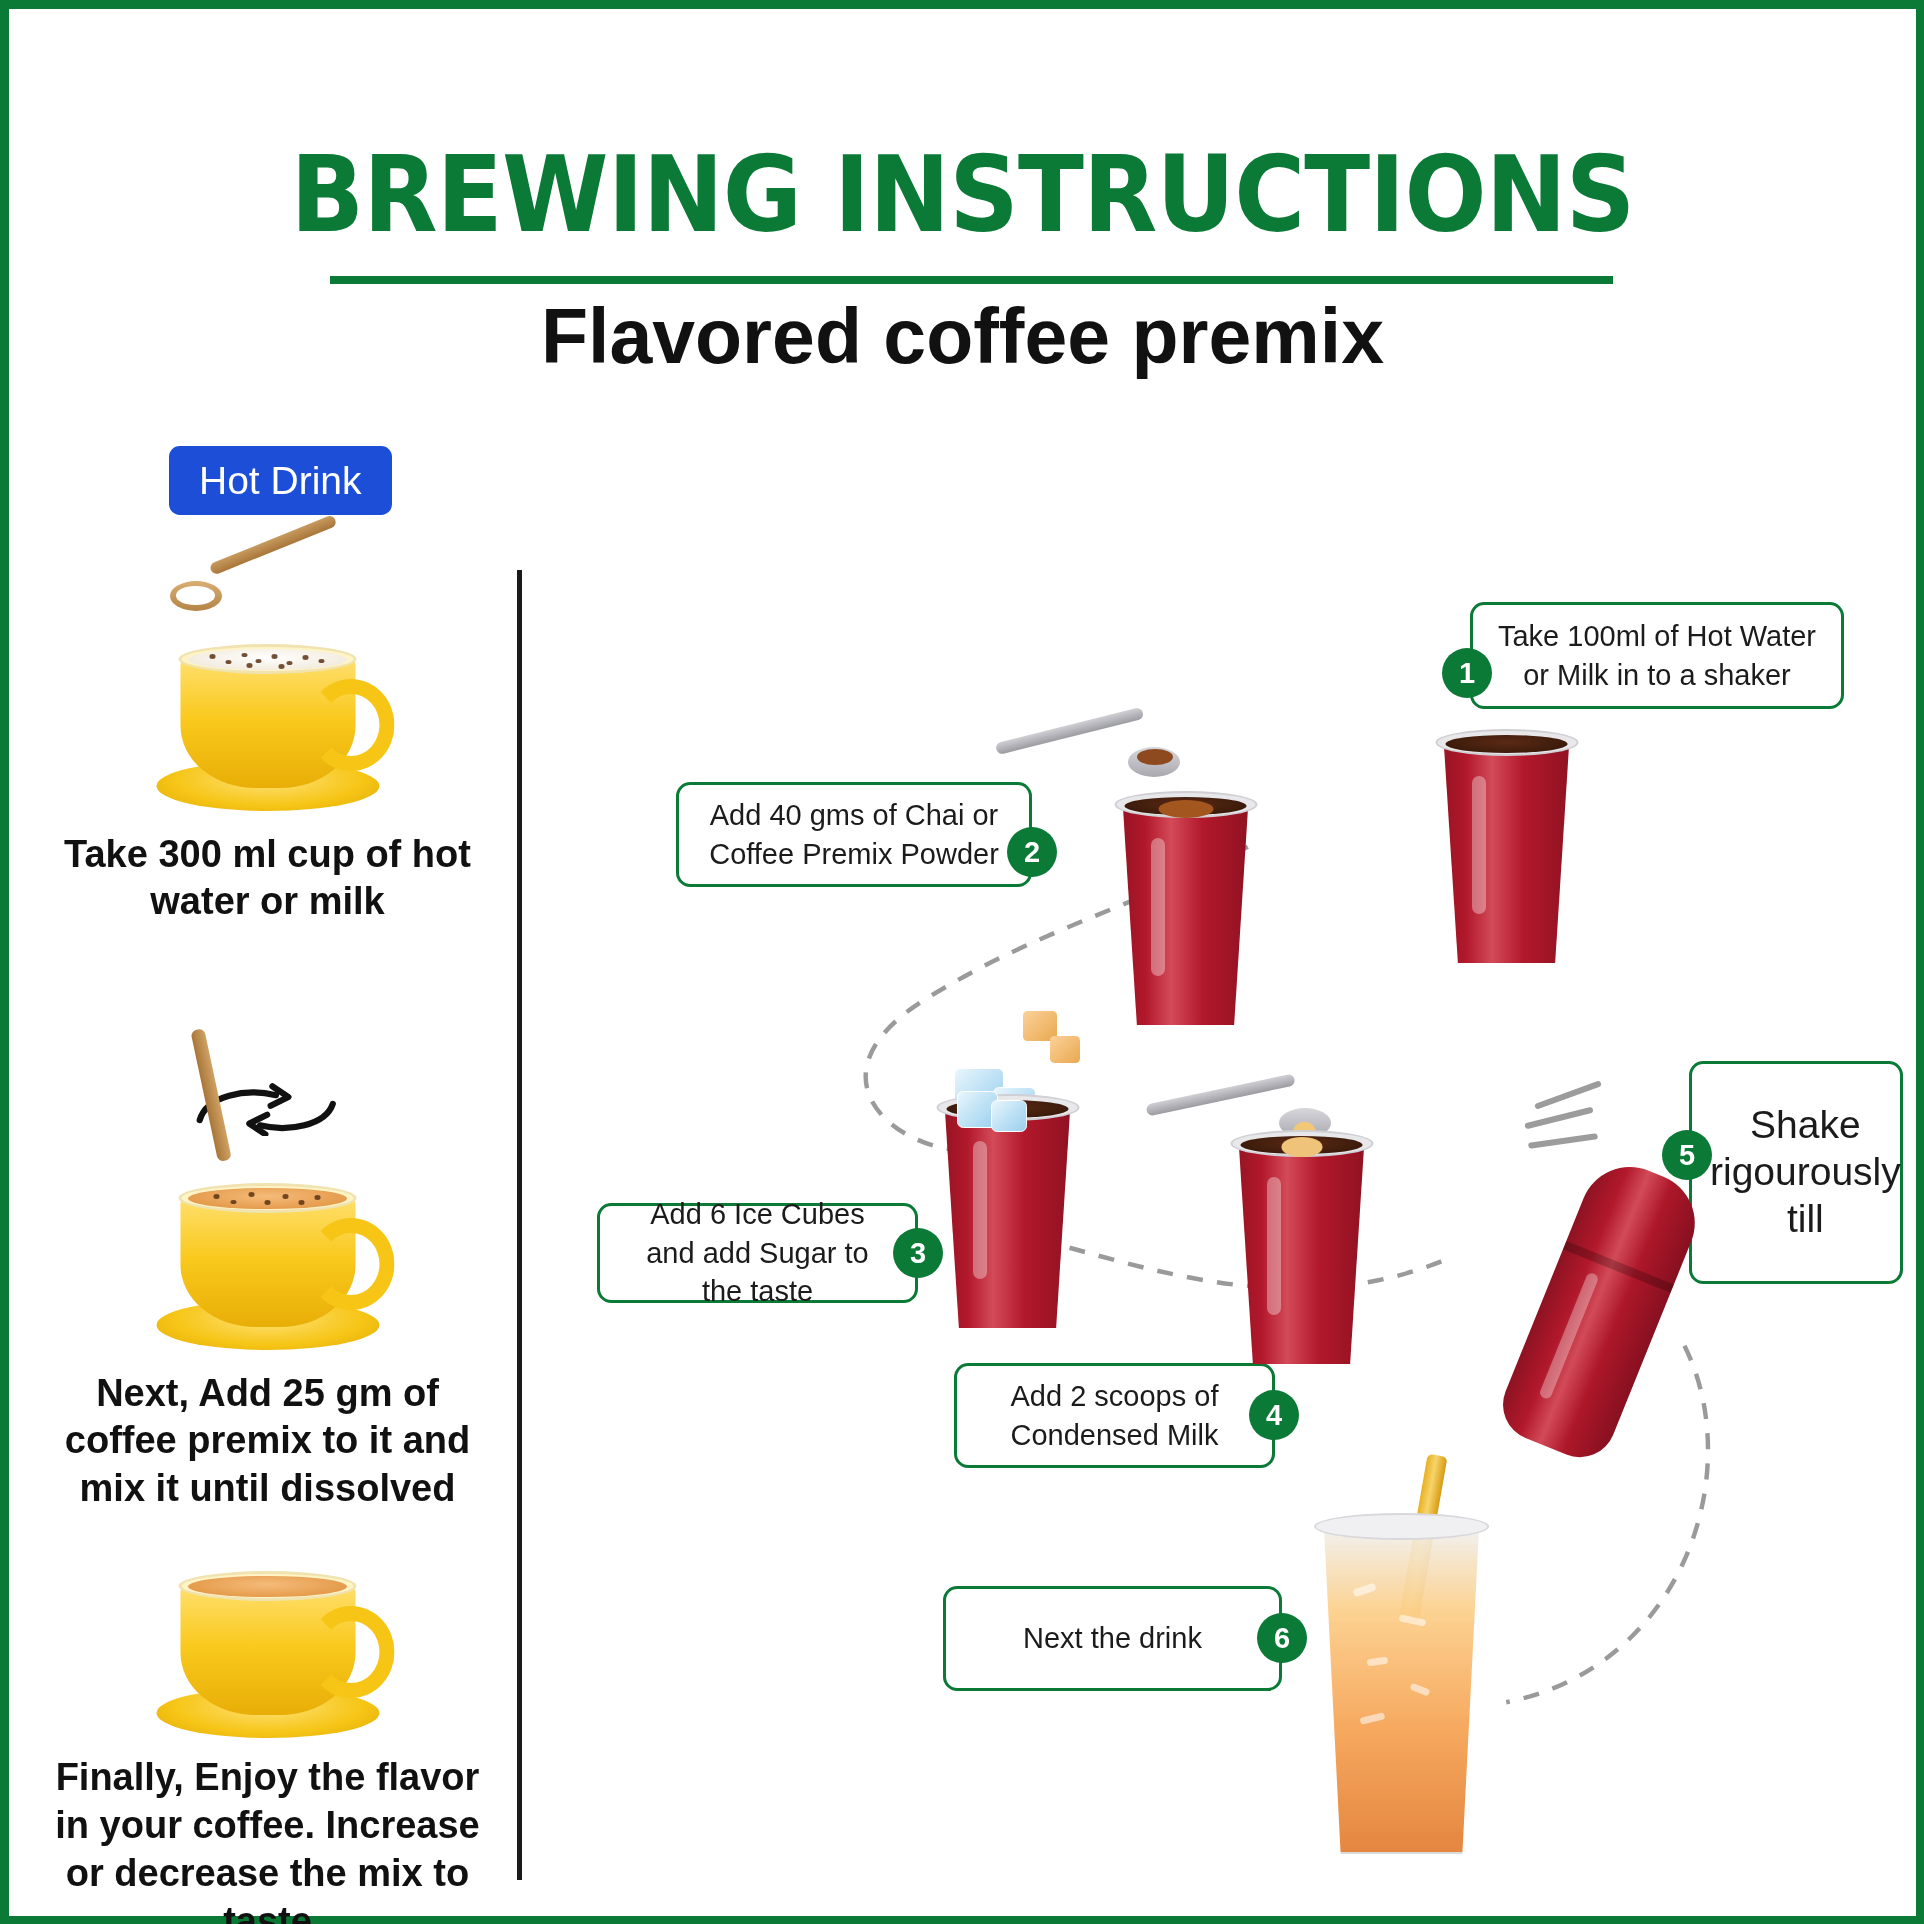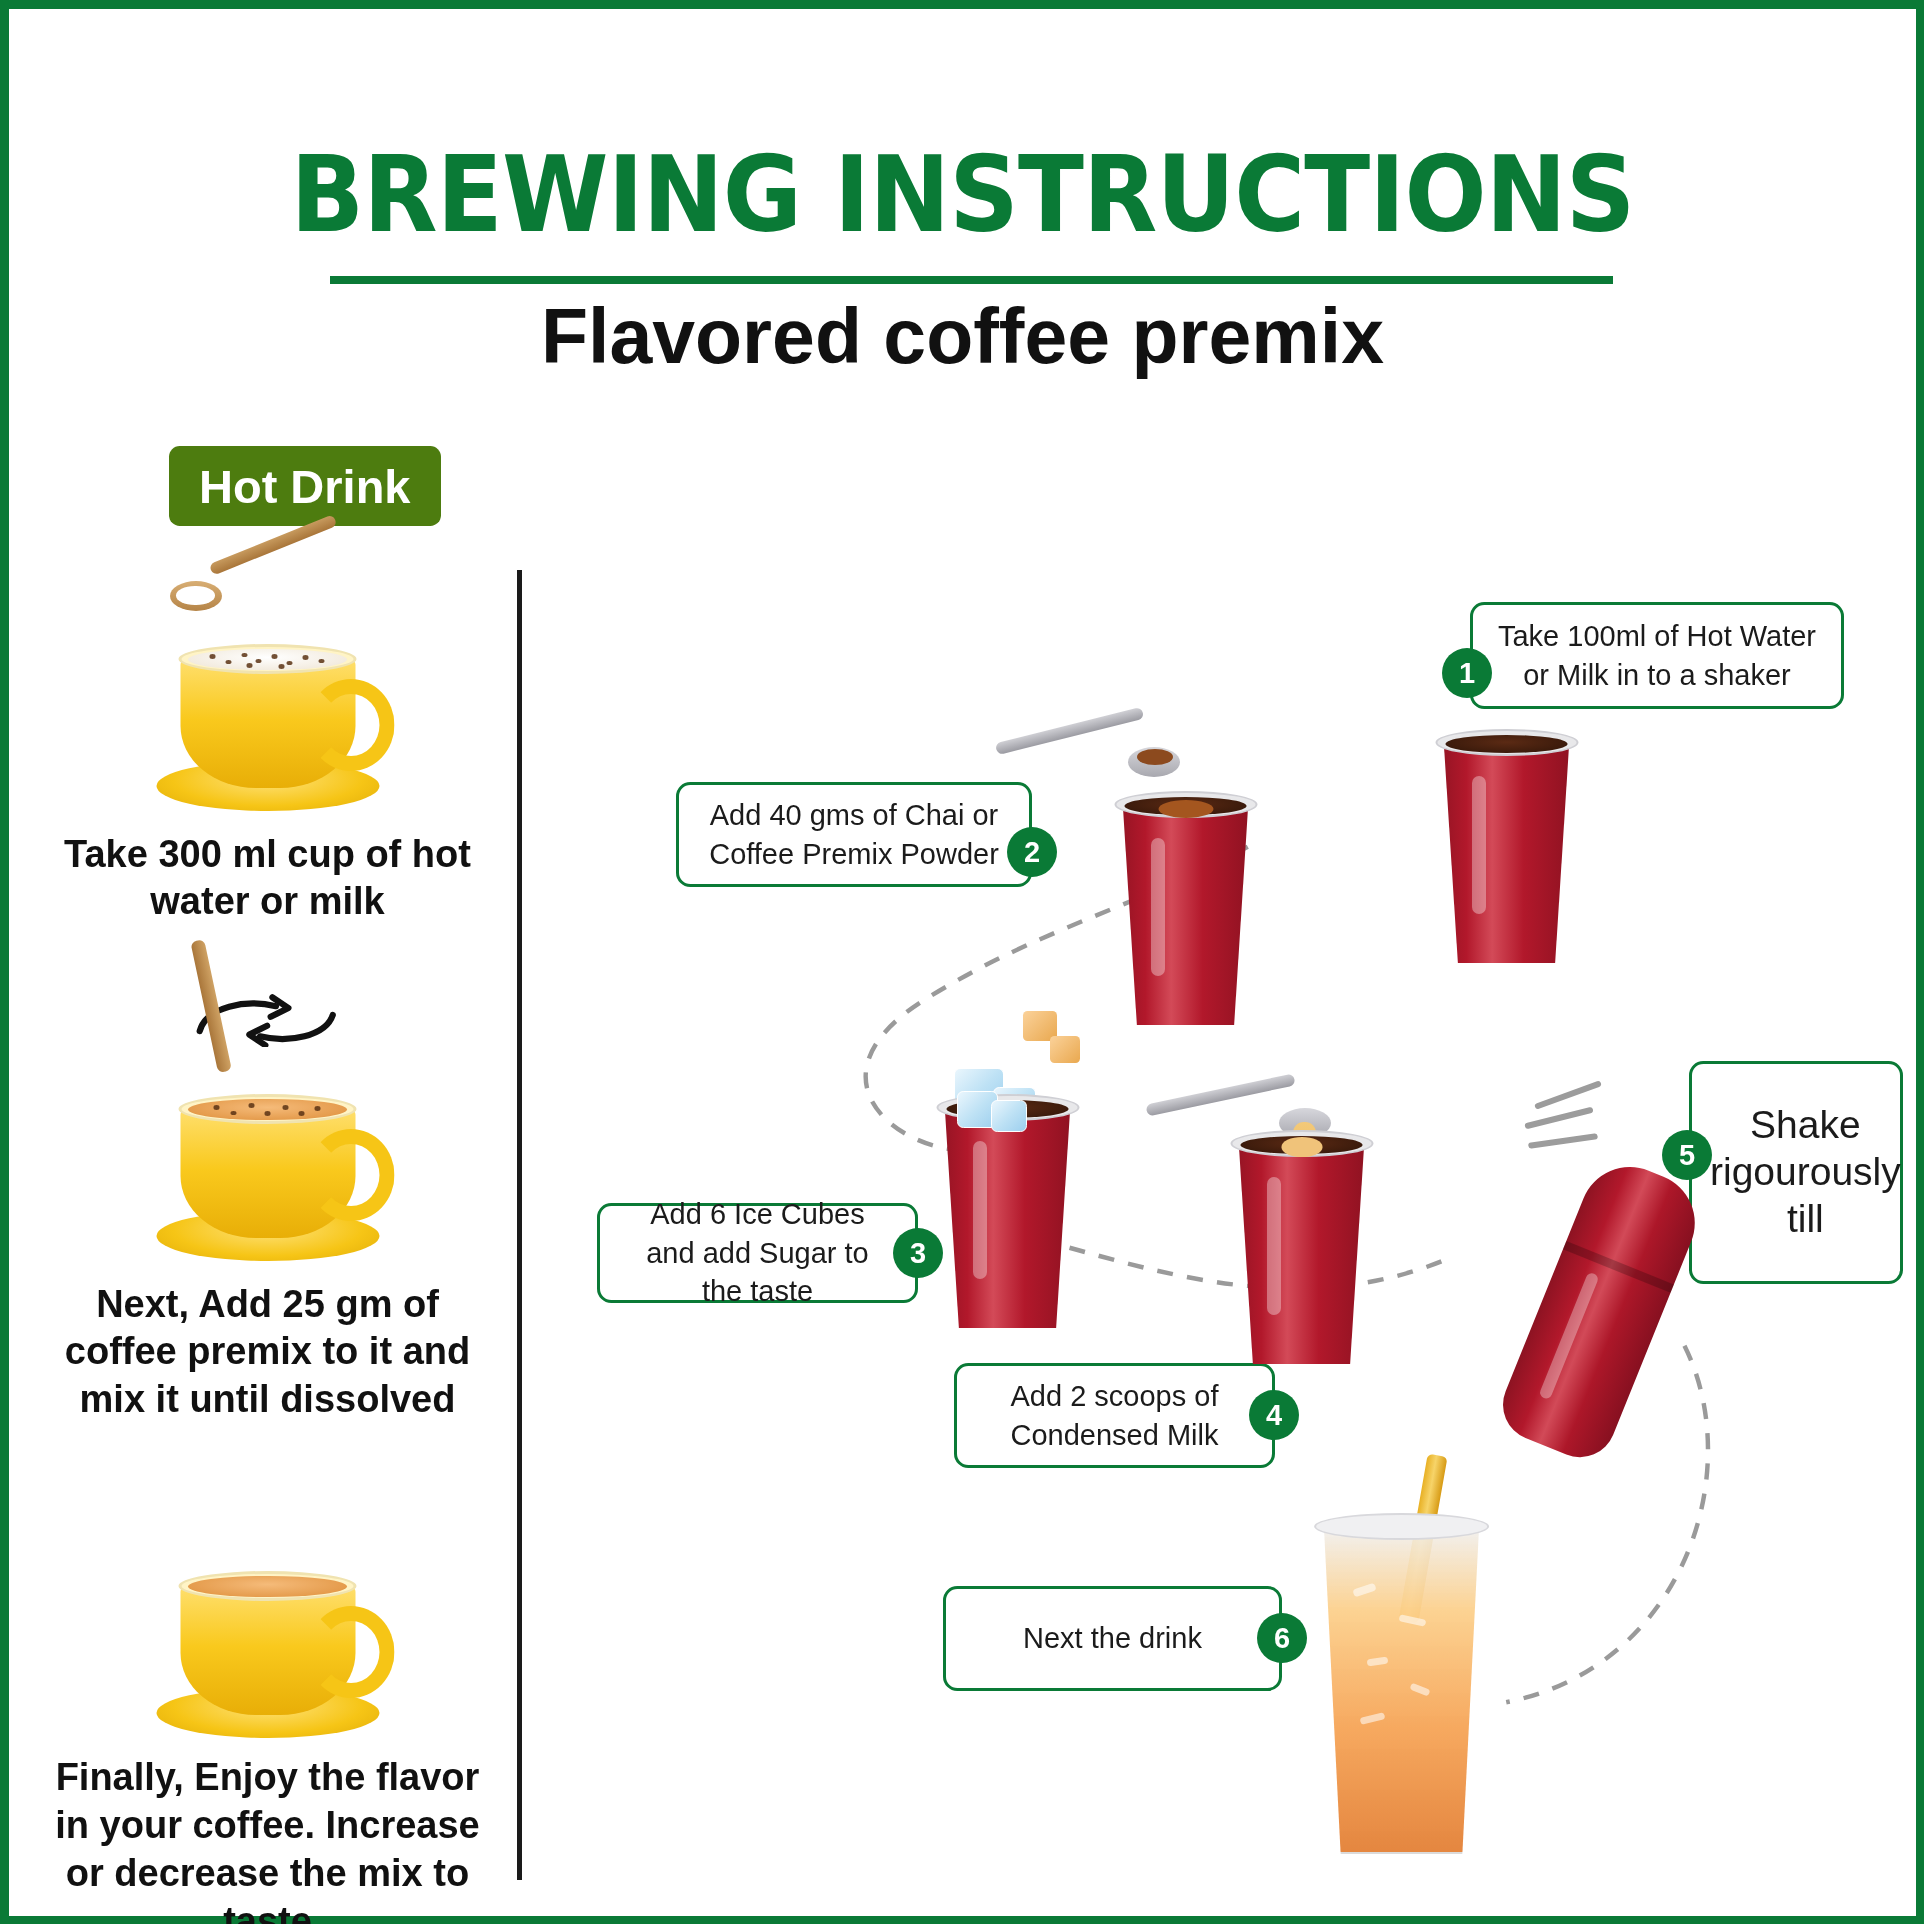--- a/index.html
+++ b/index.html
@@ -52,25 +52,25 @@
     text-align: center;
     font-family: "Liberation Sans", sans-serif;
     font-weight: 700;
     font-size: 77px;
     color: #111111;
   }
 
   
   .pill {
     position: absolute;
-    background: #4d7c0f;
+    background: #1d4ed8;
     color: #ffffff;
     border-radius: 10.7px;
-    font-size: 47px;
-    font-weight: 700;
+    font-size: 39px;
+    font-weight: 400;
     padding: 12.5px 30px;
     white-space: nowrap;
   }
   #pill-hot { top: 437px; left: 160px; }
   #pill-cold { top: 437px; left: 1176px; }
 
   
   .divider {
     position: absolute;
     left: 508px;
@@ -365,21 +365,21 @@
             <span class="speck" style="left:118px;top:8px;"></span>
             <span class="speck" style="left:46px;top:12.5px;"></span>
             <span class="speck" style="left:78px;top:13.4px;"></span>
           </div>
         </div>
       </div>
     </div>
     <div class="hot-caption" style="margin-top:19.6px;">Take 300 ml cup of hot water or milk</div>
   </div>
 
-  <div class="hot-step" style="top:958px;">
+  <div class="hot-step" style="top:1047px;">
     <div class="hot-art">
 
       <svg class="stir-arrows" style="top:25px;" viewBox="0 0 190 62">
         <path d="M18 44 C26 16 70 8 104 16" stroke="#111" stroke-width="7" fill="none" stroke-linecap="round"></path>
         <path d="M100 6 L118 18 L98 28" stroke="#111" stroke-width="7" fill="none" stroke-linecap="round" stroke-linejoin="round"></path>
         <path d="M168 26 C160 50 118 58 86 50" stroke="#111" stroke-width="7" fill="none" stroke-linecap="round"></path>
         <path d="M92 60 L74 48 L94 38" stroke="#111" stroke-width="7" fill="none" stroke-linecap="round" stroke-linejoin="round"></path>
       </svg>
 
       <div class="spoon" style="left:112px; top:0px;">

